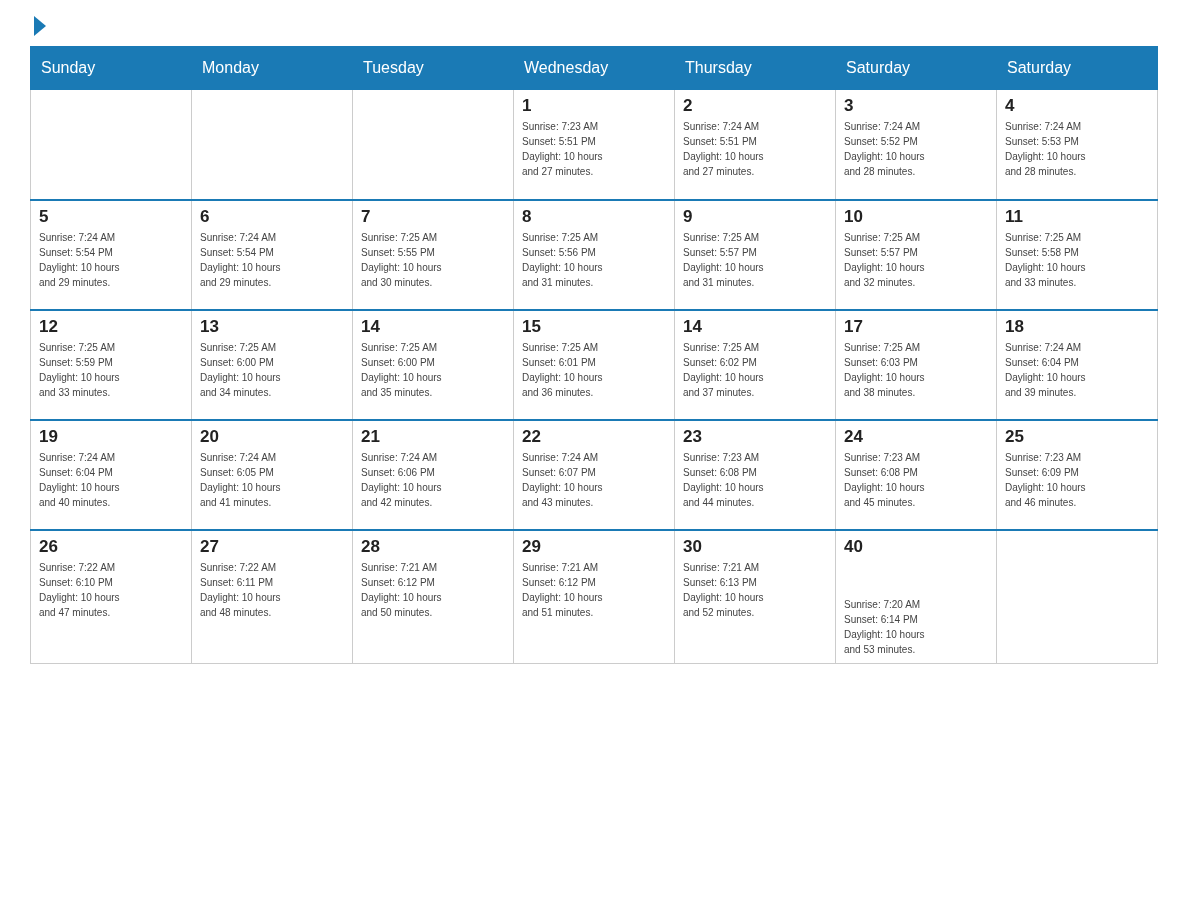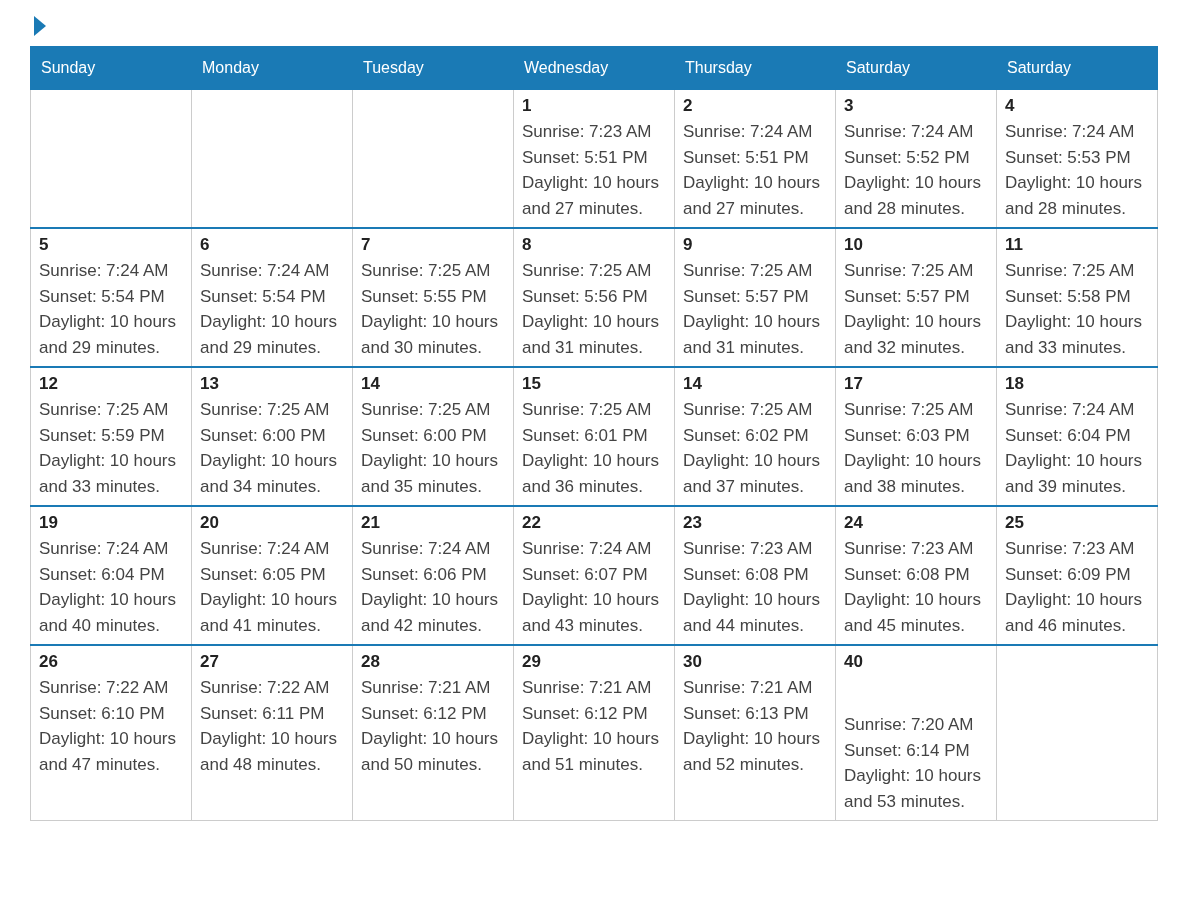--- a/index.html
+++ b/index.html
@@ -84,21 +84,21 @@
       color: #333;
     }
     .day-number {
       font-size: 17px;
       font-weight: bold;
       color: #222;
       display: block;
       margin-bottom: 3px;
     }
     .day-info {
-      font-size: 17px;
+      font-size: 10px;
       color: #444;
       line-height: 1.5;
     }
     .empty-cell {
       background: #fff;
     }
     
     .week-row td {
       border-top: 2px solid #1a7ab5;
     }

